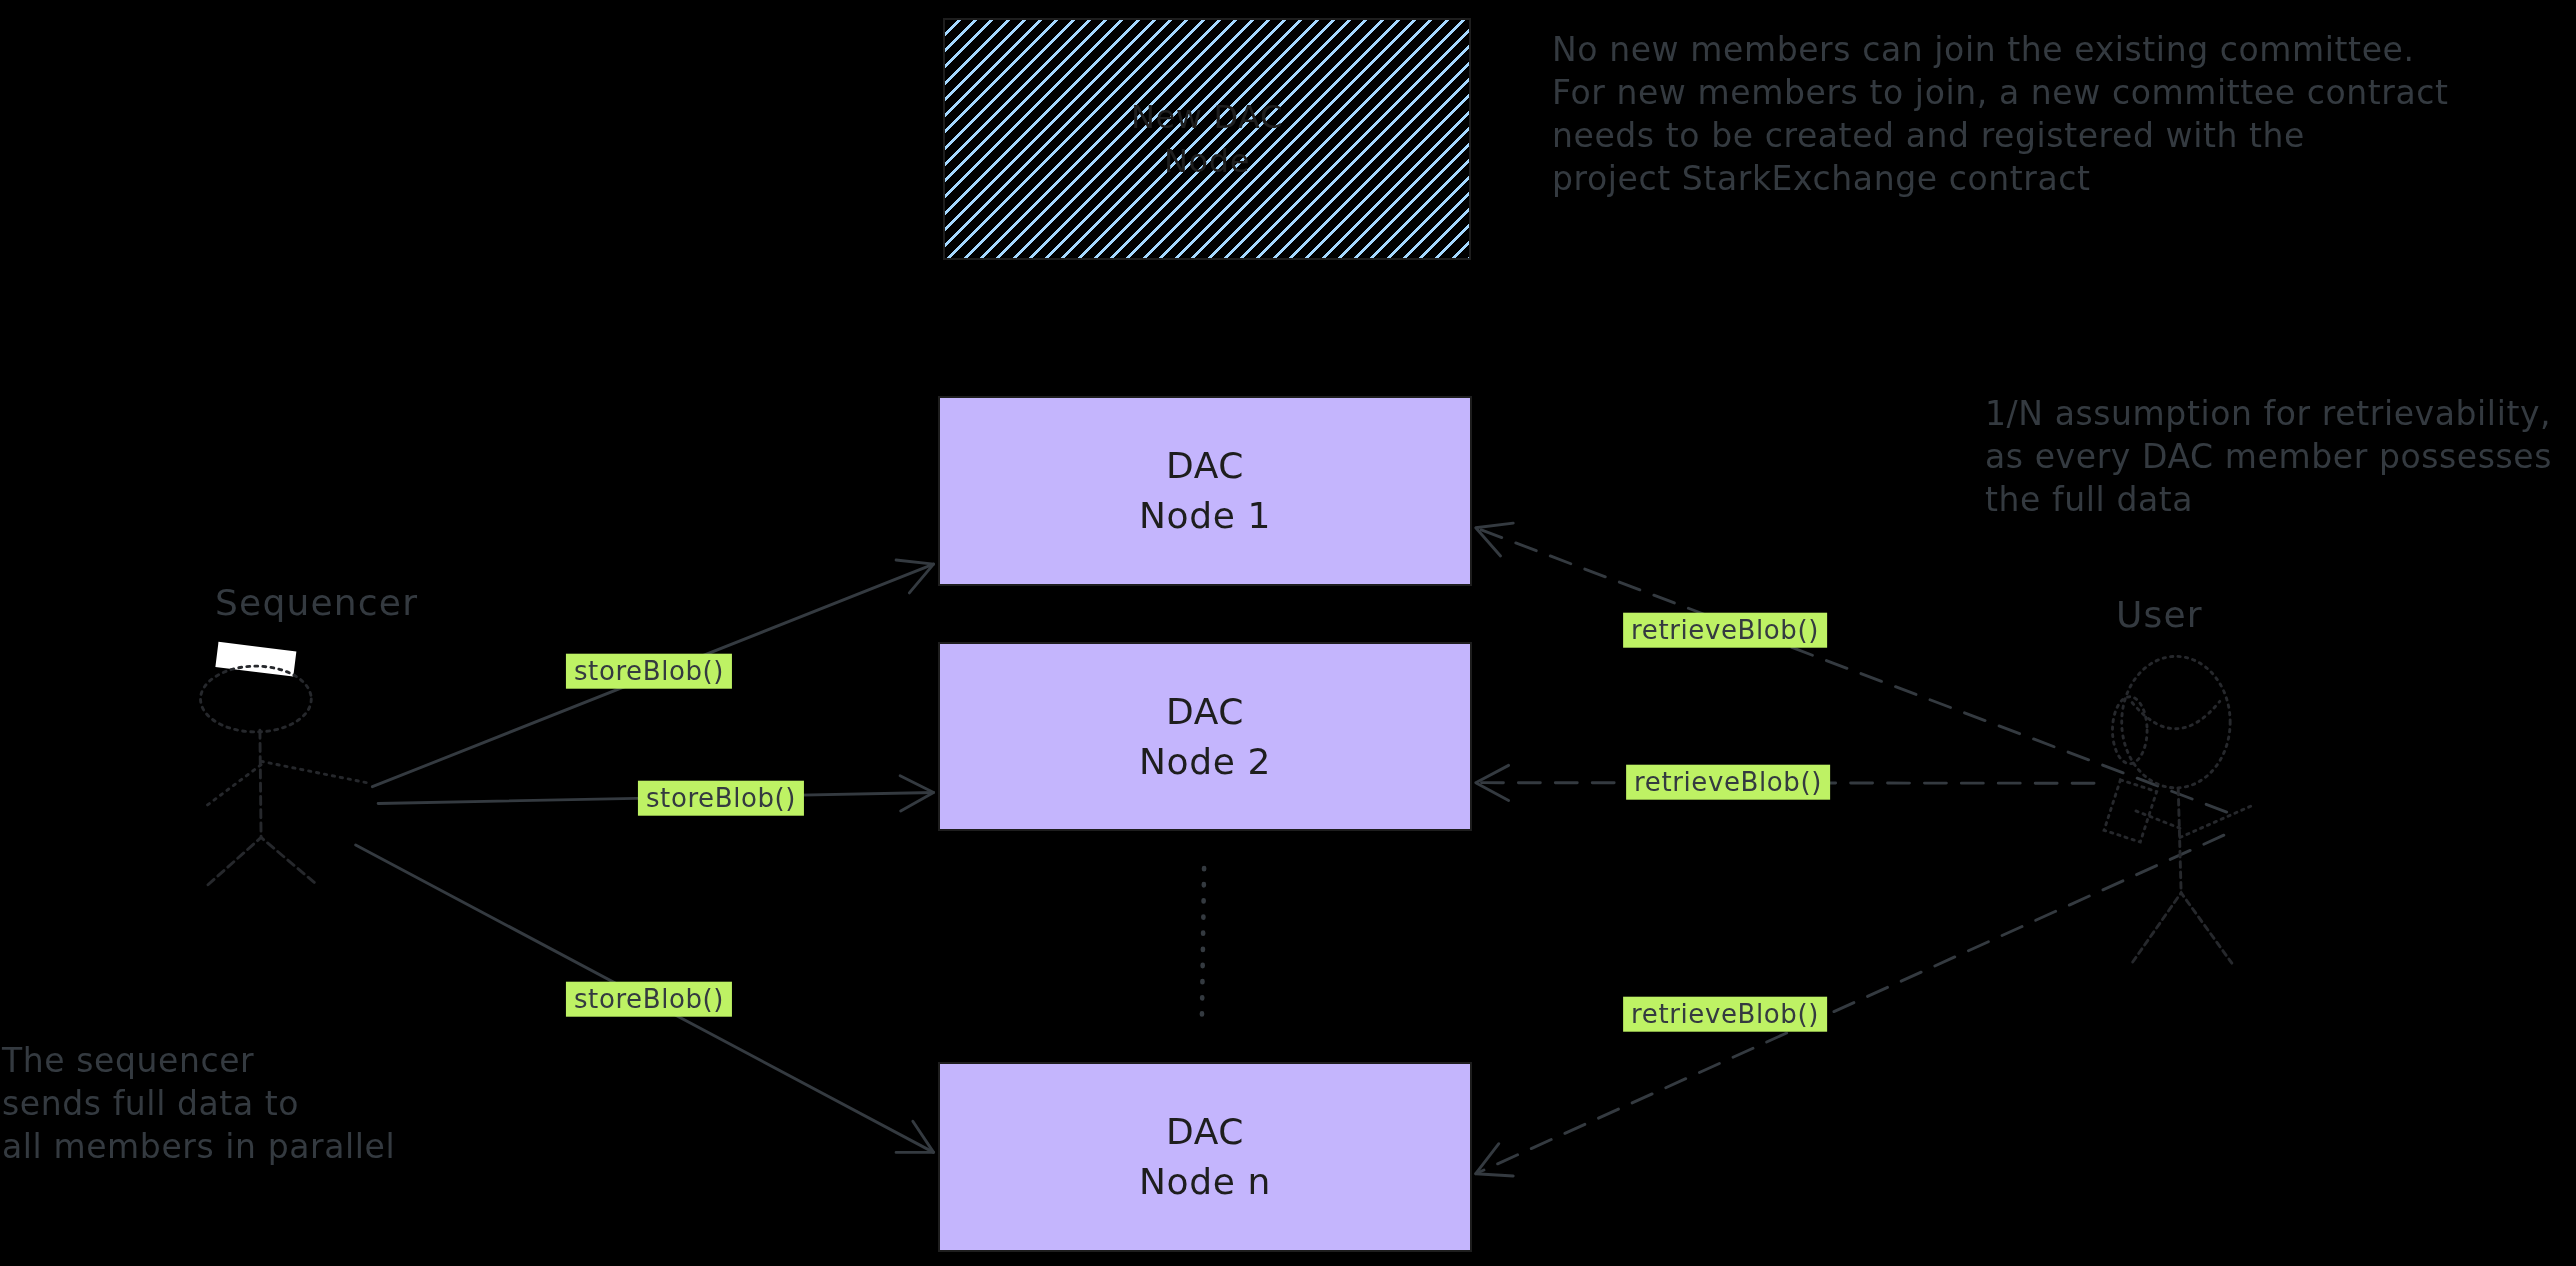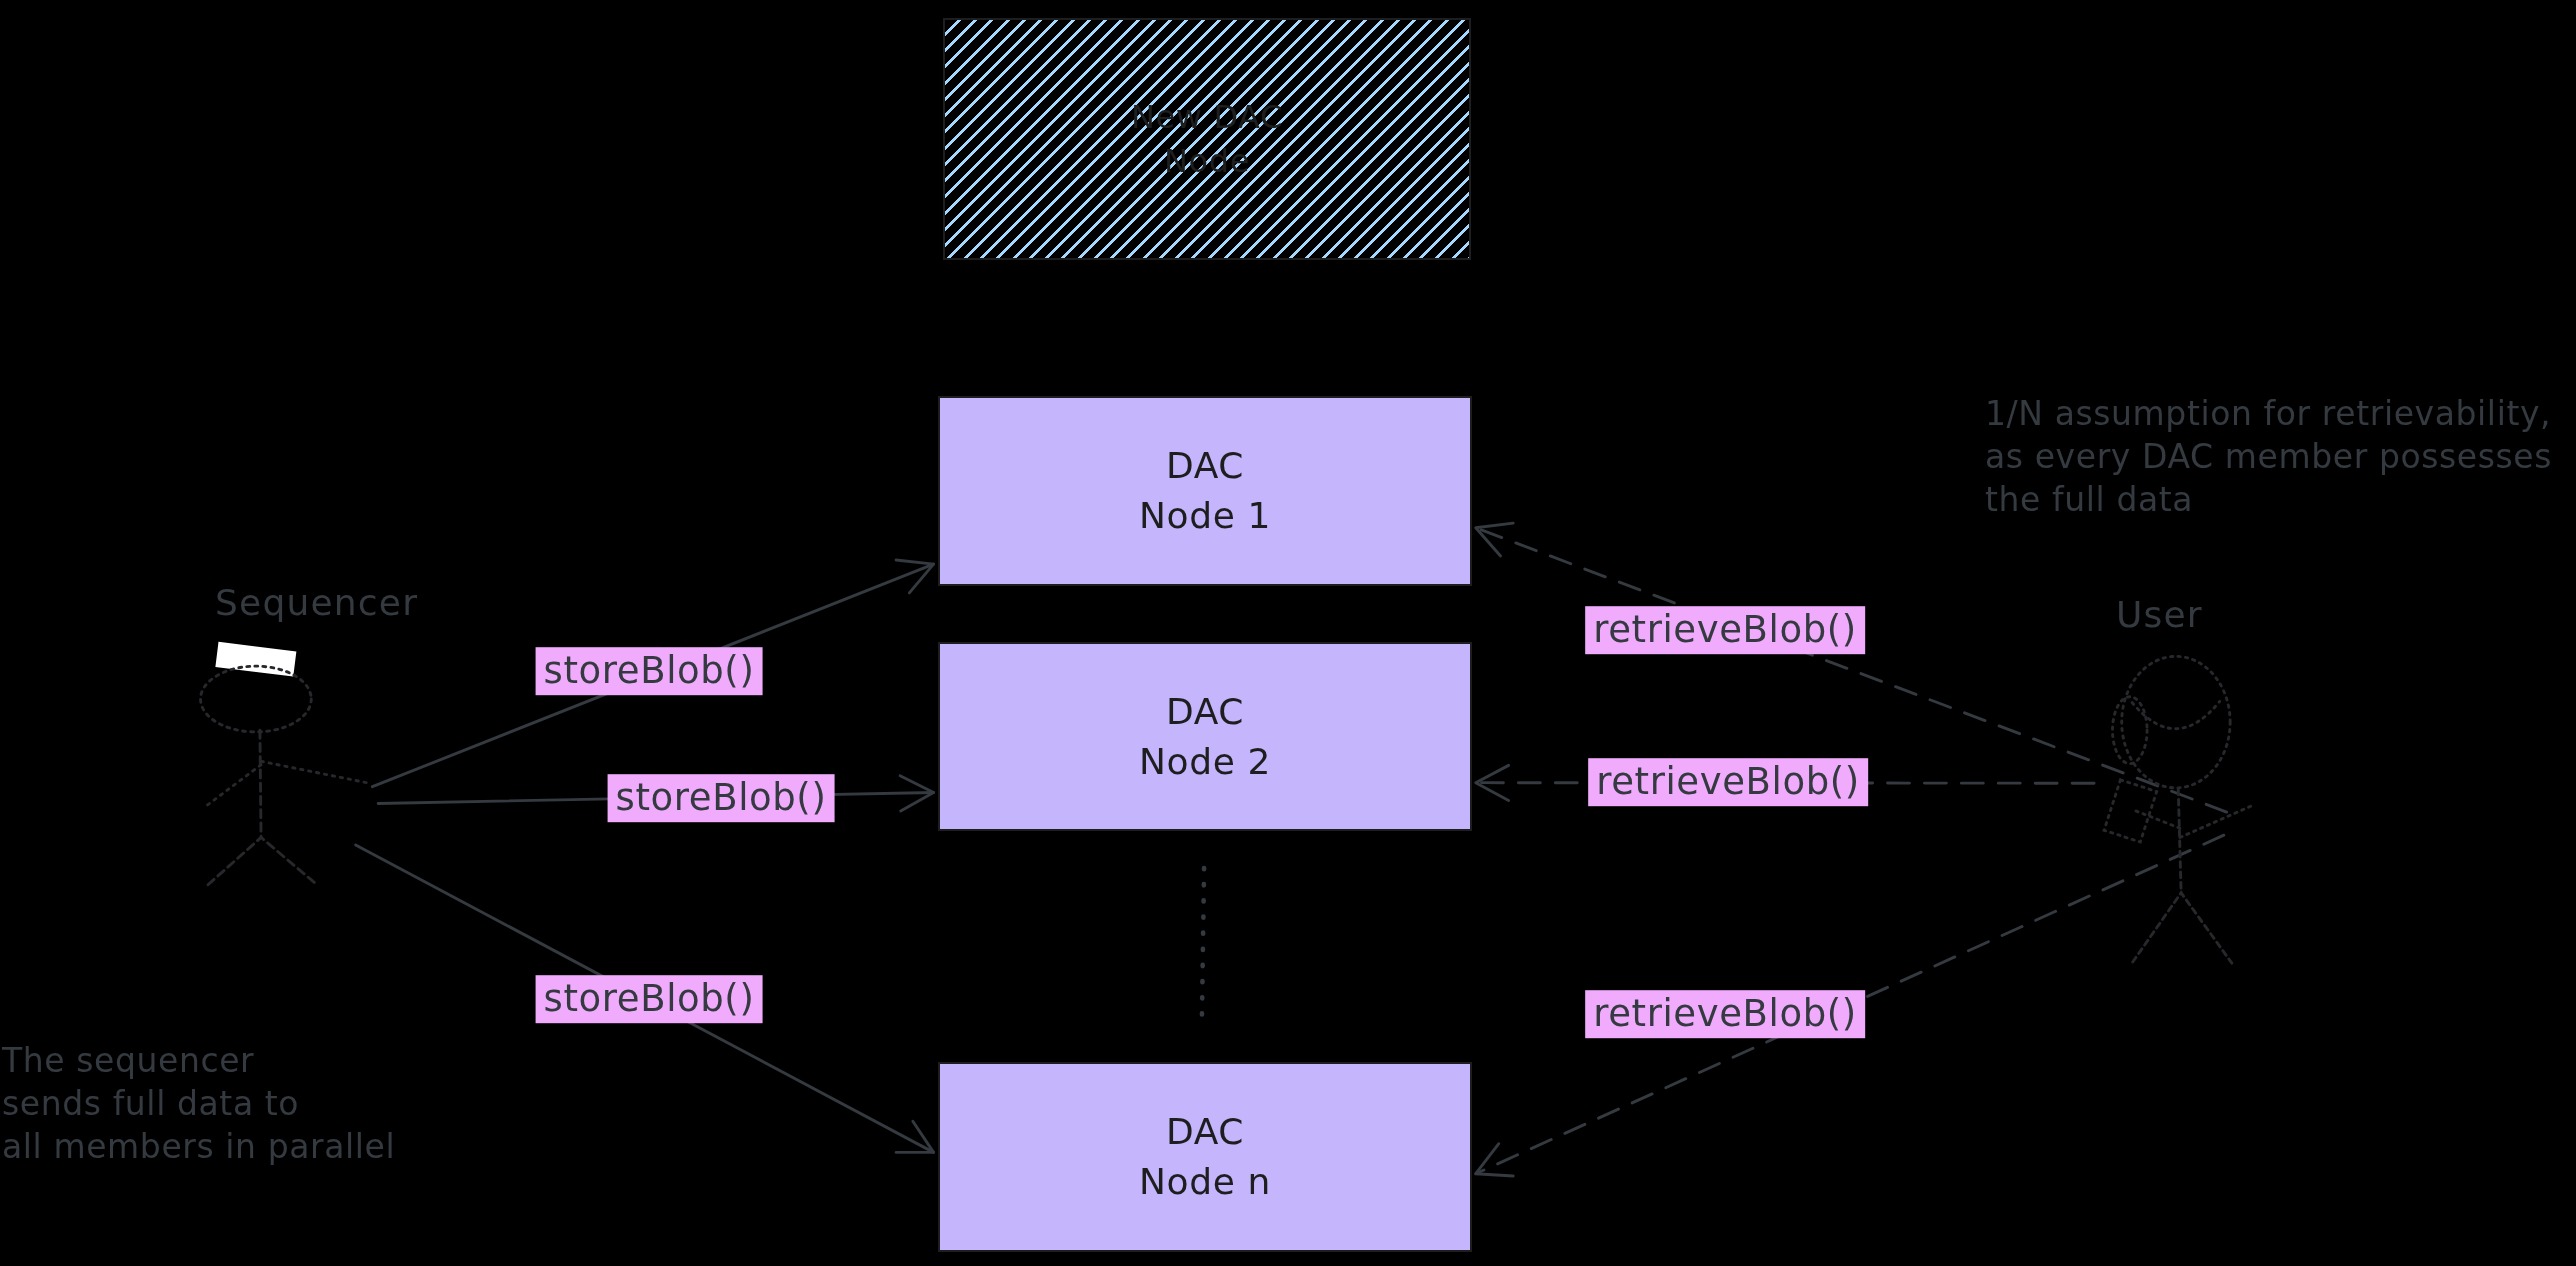--- a/index.html
+++ b/index.html
@@ -63,23 +63,23 @@
   .actor-label {
     position: absolute;
     color: #343a40;
     font-size: 36px;
     letter-spacing: 1.2px;
     z-index: 2;
   }
   .edge-label {
     position: absolute;
     color: #343a40;
-    font-size: 37px;
+    font-size: 26px;
     letter-spacing: 0.6px;
-    background: #f0abfc;
+    background: #bef264;
     padding: 2.3px 8px;
     transform: translate(-50%, -50%);
     white-space: nowrap;
     z-index: 3;
   }
 </style>
 </head>
 <body>
 
 <div id="canvas">
@@ -150,20 +150,24 @@
   <div class="actor-label" style="left:171px; top:582px;margin-left:44px;">Sequencer</div>
   <div class="actor-label" style="left:2116px; top:594px;">User</div>
 
   <div class="edge-label" style="left:649px; top:671px;">storeBlob()</div>
   <div class="edge-label" style="left:721px; top:798px;">storeBlob()</div>
   <div class="edge-label" style="left:649px; top:999px;">storeBlob()</div>
   <div class="edge-label" style="left:1725px; top:630px;">retrieveBlob()</div>
   <div class="edge-label" style="left:1728px; top:782px;">retrieveBlob()</div>
   <div class="edge-label" style="left:1725px; top:1014px;">retrieveBlob()</div>
 
+  <div class="note" style="left:1552px; top:29px;">No new members can join the existing committee.
+For new members to join, a new committee contract
+needs to be created and registered with the
+project StarkExchange contract</div>
   <div class="note" style="left:1985px; top:393px;">1/N assumption for retrievability,
 as every DAC member possesses
 the full data</div>
   <div class="note" style="left:2px; top:1022px;margin-top:18px;">The sequencer
 sends full data to
 all members in parallel</div>
 
 </div>
 
 

